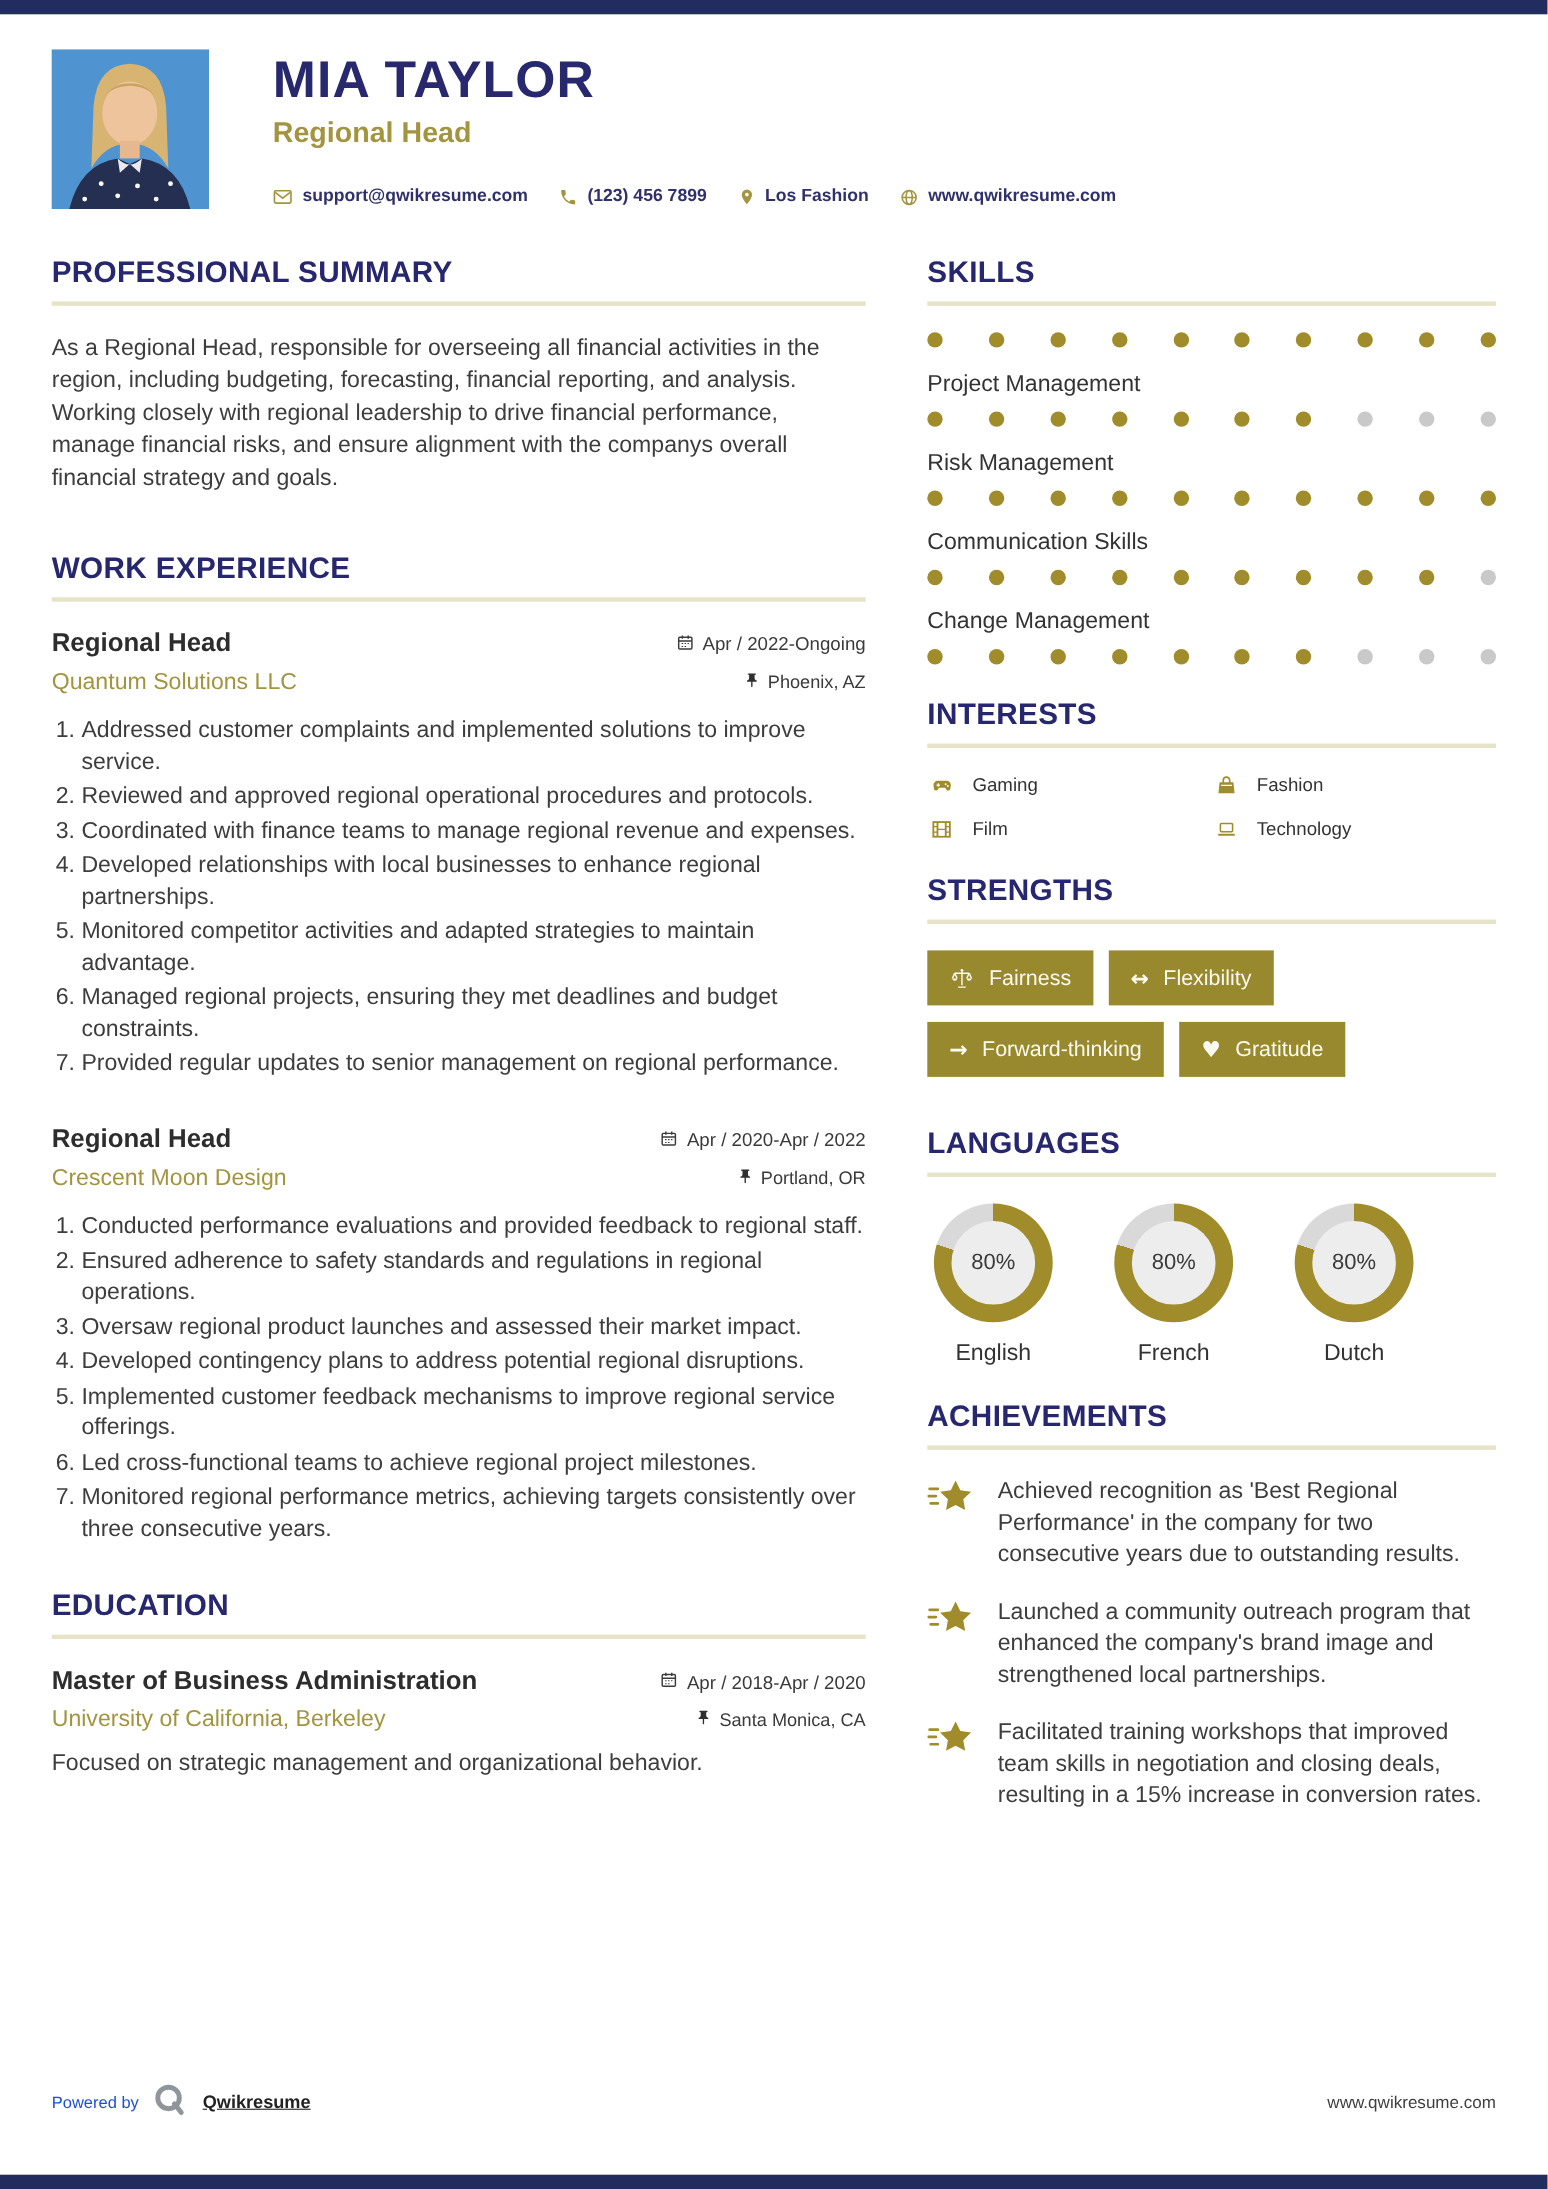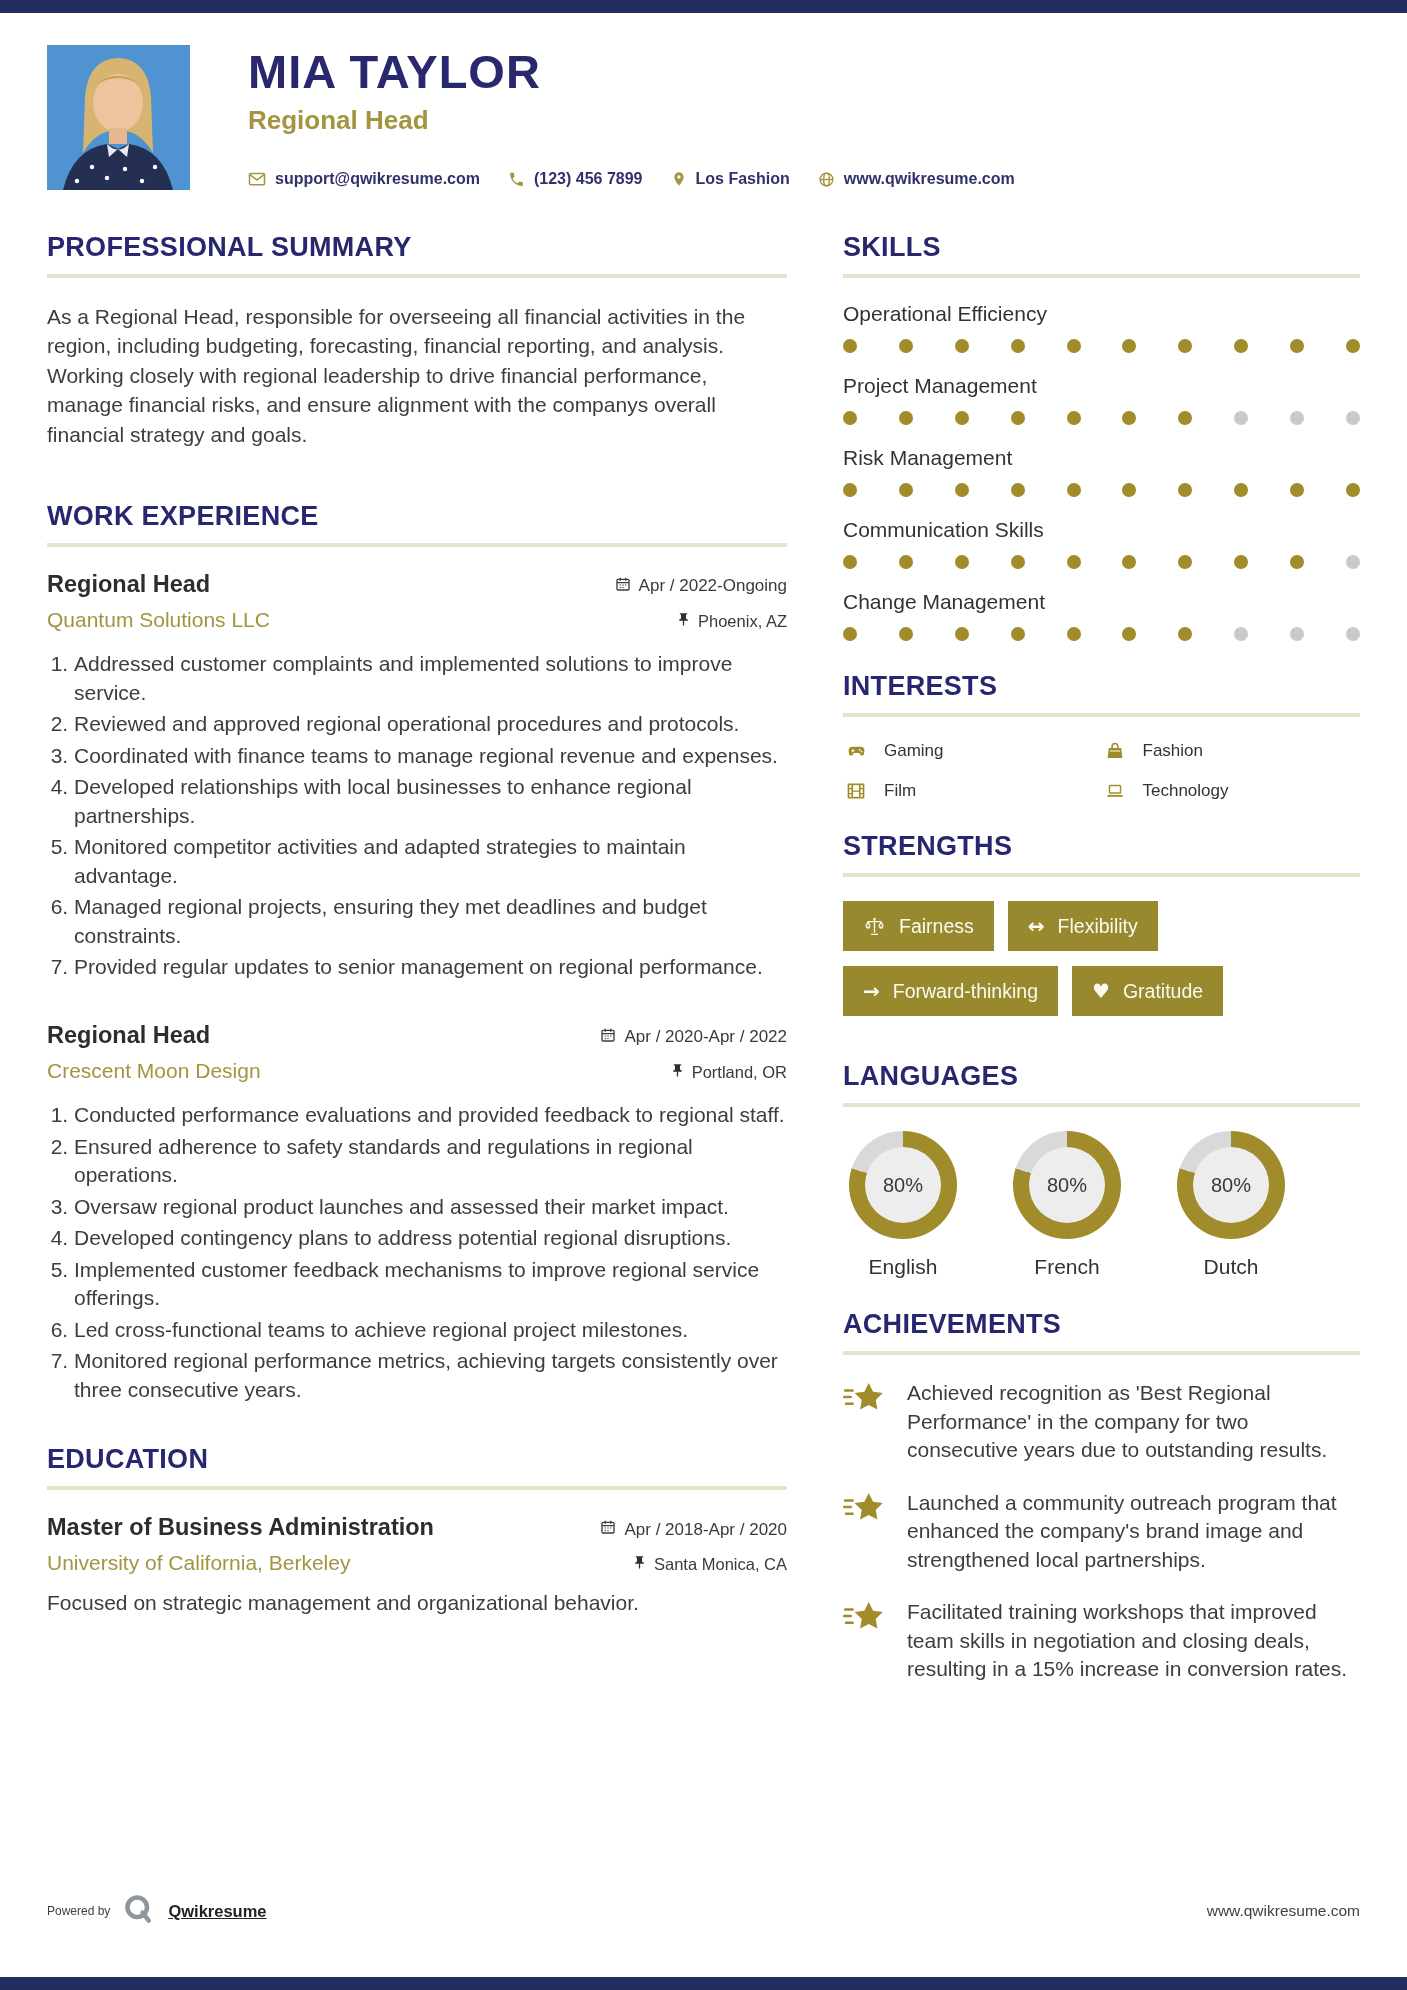--- a/index.html
+++ b/index.html
@@ -68,21 +68,21 @@
   .lang-label { margin-top:16px; font-size:21px; color:#333; }
 
   
   .ach { display:flex; gap:20px; margin-bottom:24px; }
   .ach .ic { flex:none; width:44px; padding-top:2px; }
   .ach-text { font-size:21px; line-height:1.36; color:#3d3d3d; }
 
   
   .footer { position:absolute; left:47px; right:47px; top:1893px; display:flex; justify-content:space-between; align-items:center; }
   .powered { display:flex; align-items:center; gap:13px; }
-  .powered-label { font-size:12px; color:#404040; }
+  .powered-label { font-size:15px; color:#1d4ed8; }
   .brand-link { font-size:16.5px; font-weight:700; color:#222; text-decoration:underline; }
   .footer-site { font-size:15.5px; color:#3f3f3f; }
 </style>
 </head>
 <body>
 
 <div class="page">
   <div class="edgebar top"></div>
 
   <div class="header">
@@ -260,21 +260,20 @@
         <p class="edu-note">Focused on strategic management and organizational behavior.</p>
       </section>
     </div>
 
     <div class="col-right">
       <section>
         <h2 class="sec">SKILLS</h2>
         <div class="rule"></div>
         <div id="skills">
             <div class="skill-row">
-              <div class="skill-label">Operational Efficiency</div>
               <div class="skill-dots">
                 <span class="dot on"></span>
                 <span class="dot on"></span>
                 <span class="dot on"></span>
                 <span class="dot on"></span>
                 <span class="dot on"></span>
                 <span class="dot on"></span>
                 <span class="dot on"></span>
                 <span class="dot on"></span>
                 <span class="dot on"></span>

